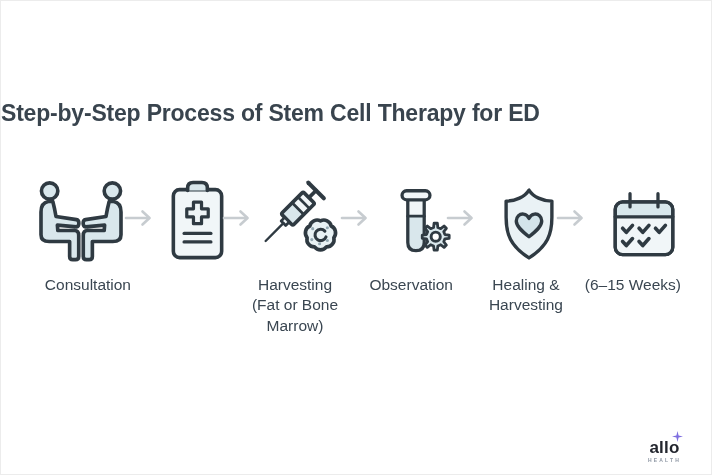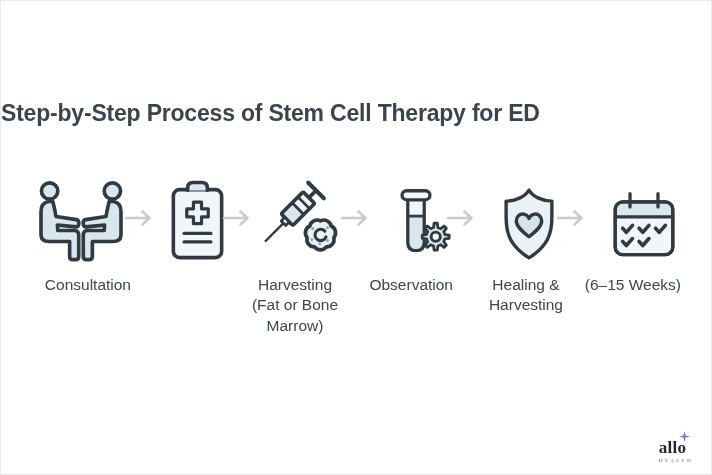--- a/index.html
+++ b/index.html
@@ -21,21 +21,21 @@
   .icon-box{height:90px;display:flex;align-items:flex-end;justify-content:center;}
   .arrow-cell{
     width:14px;height:90px;display:flex;align-items:center;justify-content:center;
     overflow:visible;flex:none;
   }
   .arrow-cell svg{flex:none;}
   .label{
     margin-top:12px;text-align:center;font-size:15.5px;line-height:1.32;
     color:#3a4651;
   }
-  .logo{position:absolute;right:18px;bottom:11px;line-height:1;font-family:Liberation Serif, serif;}
+  .logo{position:absolute;right:30px;bottom:11px;text-align:center;line-height:1;}
   .logo-brand{
     position:relative;display:inline-block;font-size:17px;font-weight:700;
     color:#23262e;letter-spacing:0.2px;
   }
   .sparkle{position:absolute;top:-8px;right:-4px;}
   .logo-tagline{
     font-size:5px;letter-spacing:2.2px;color:#8d96a3;margin-top:2px;
     font-weight:700;
   }
   .ic{display:block;}

